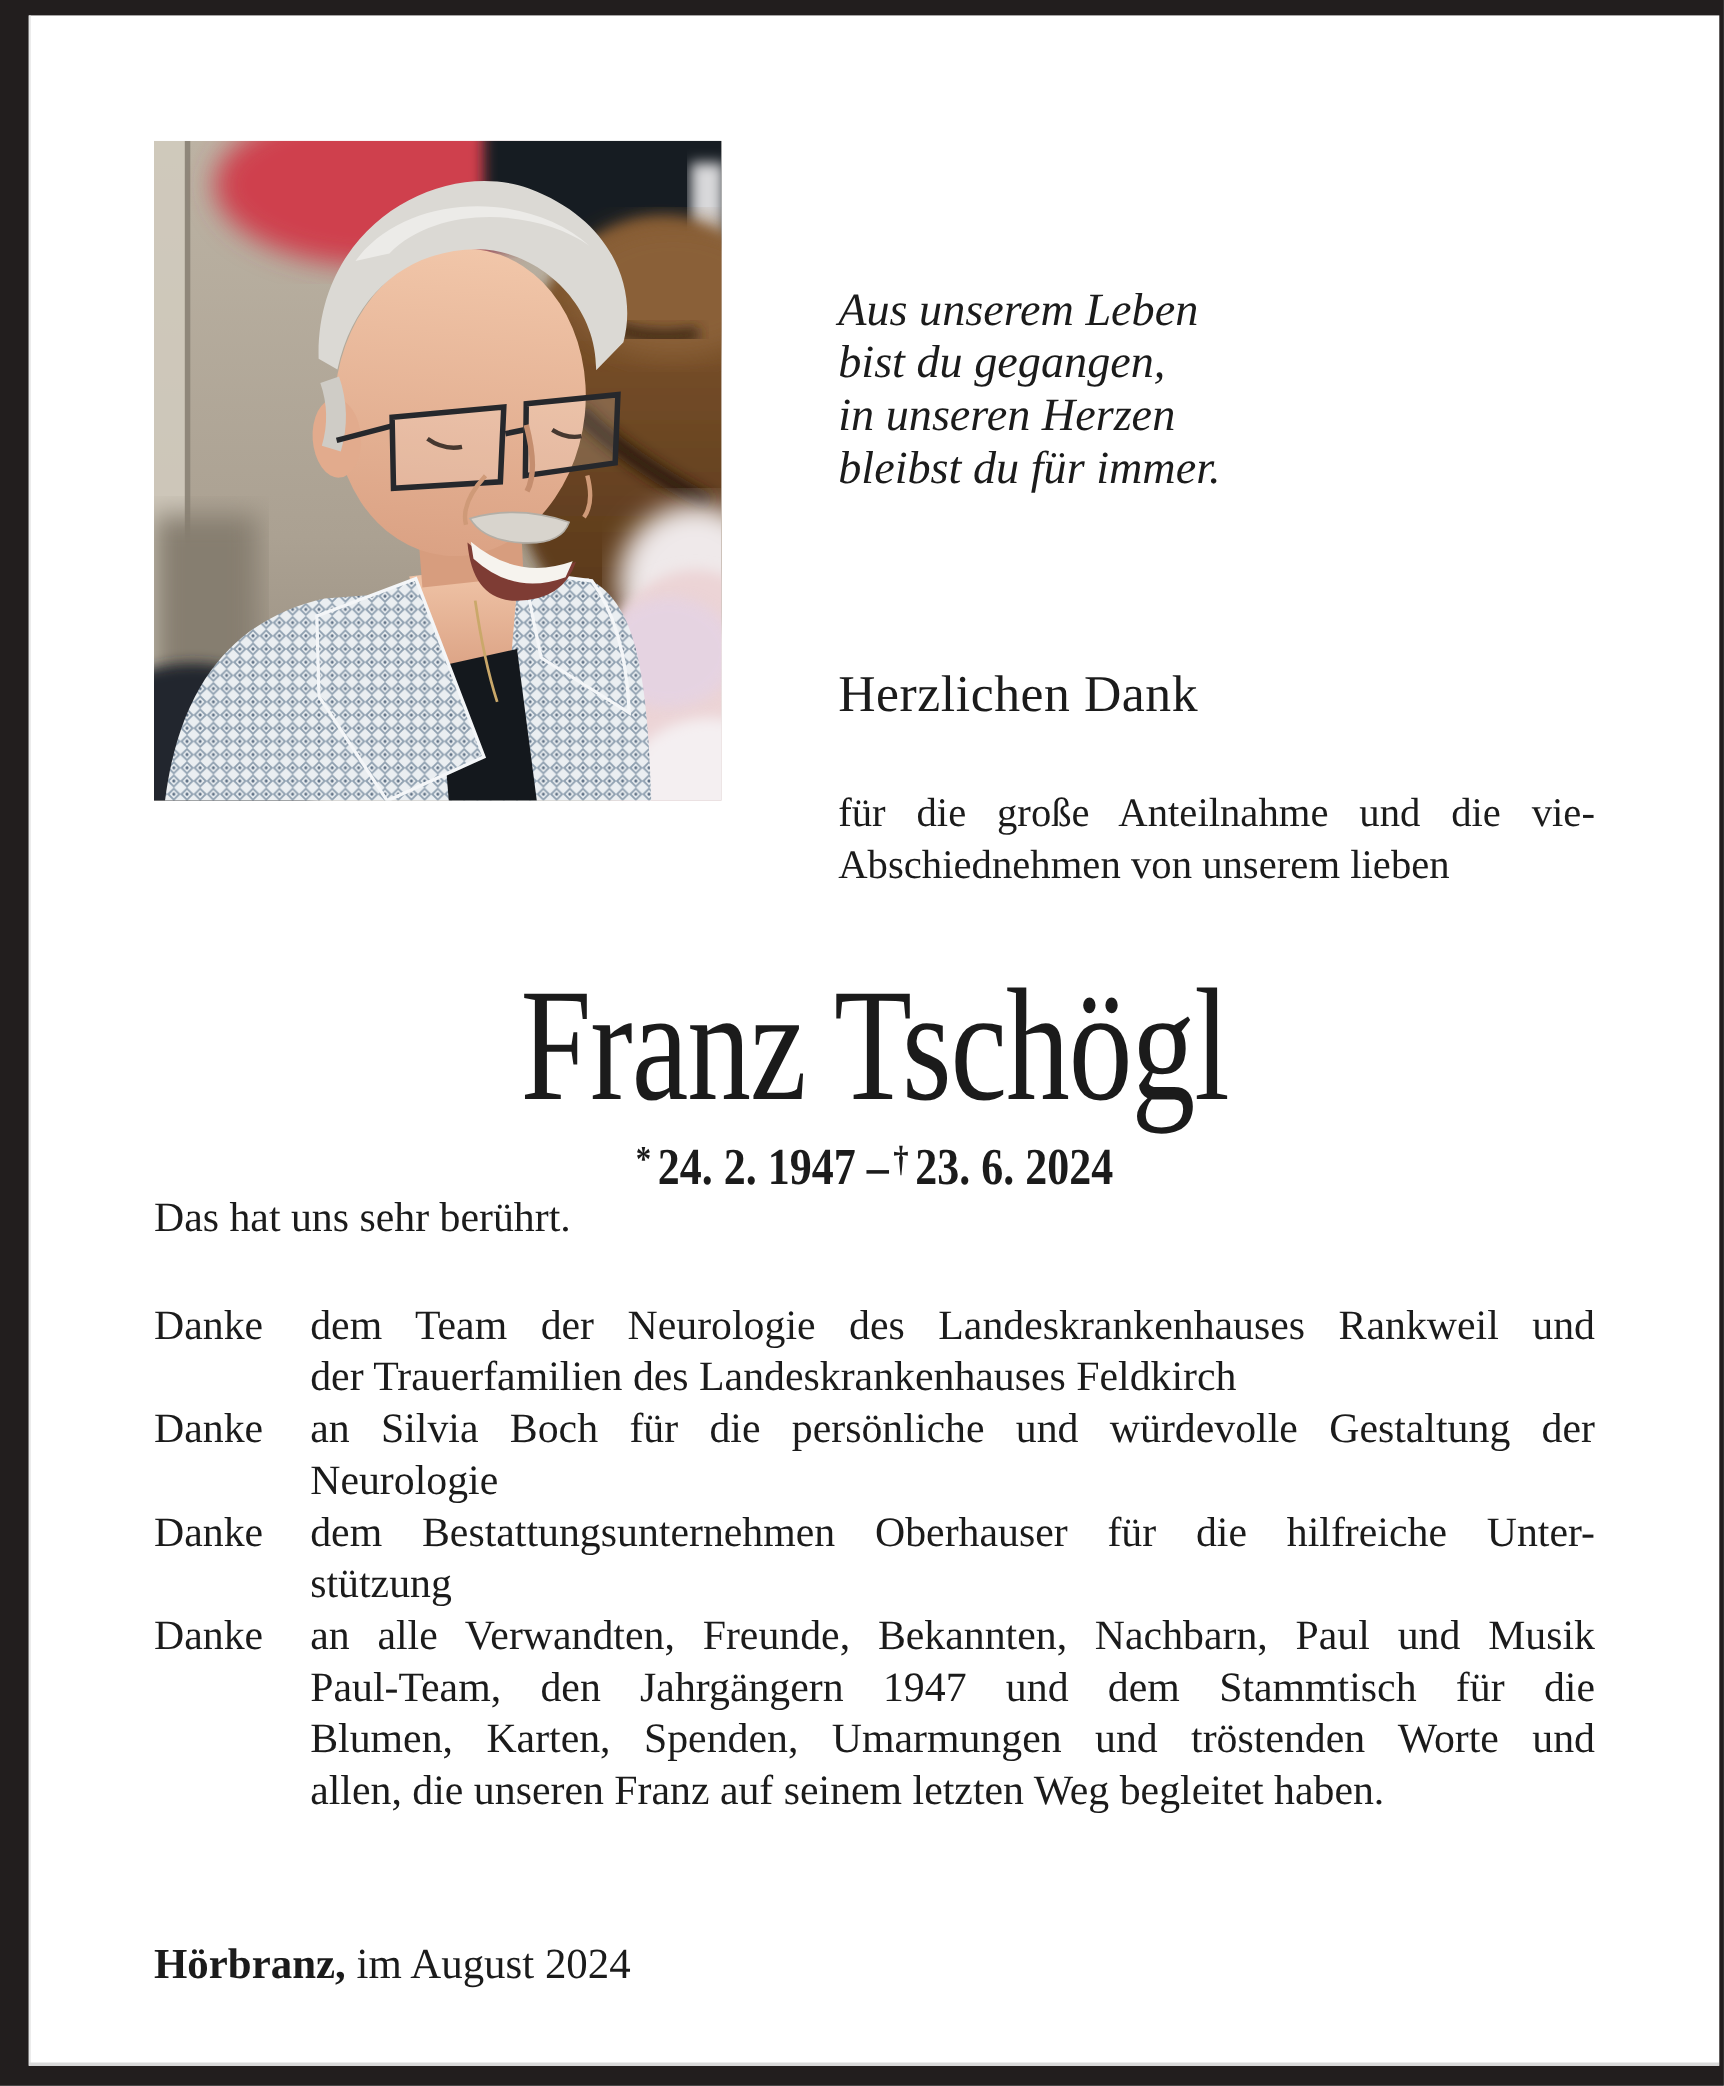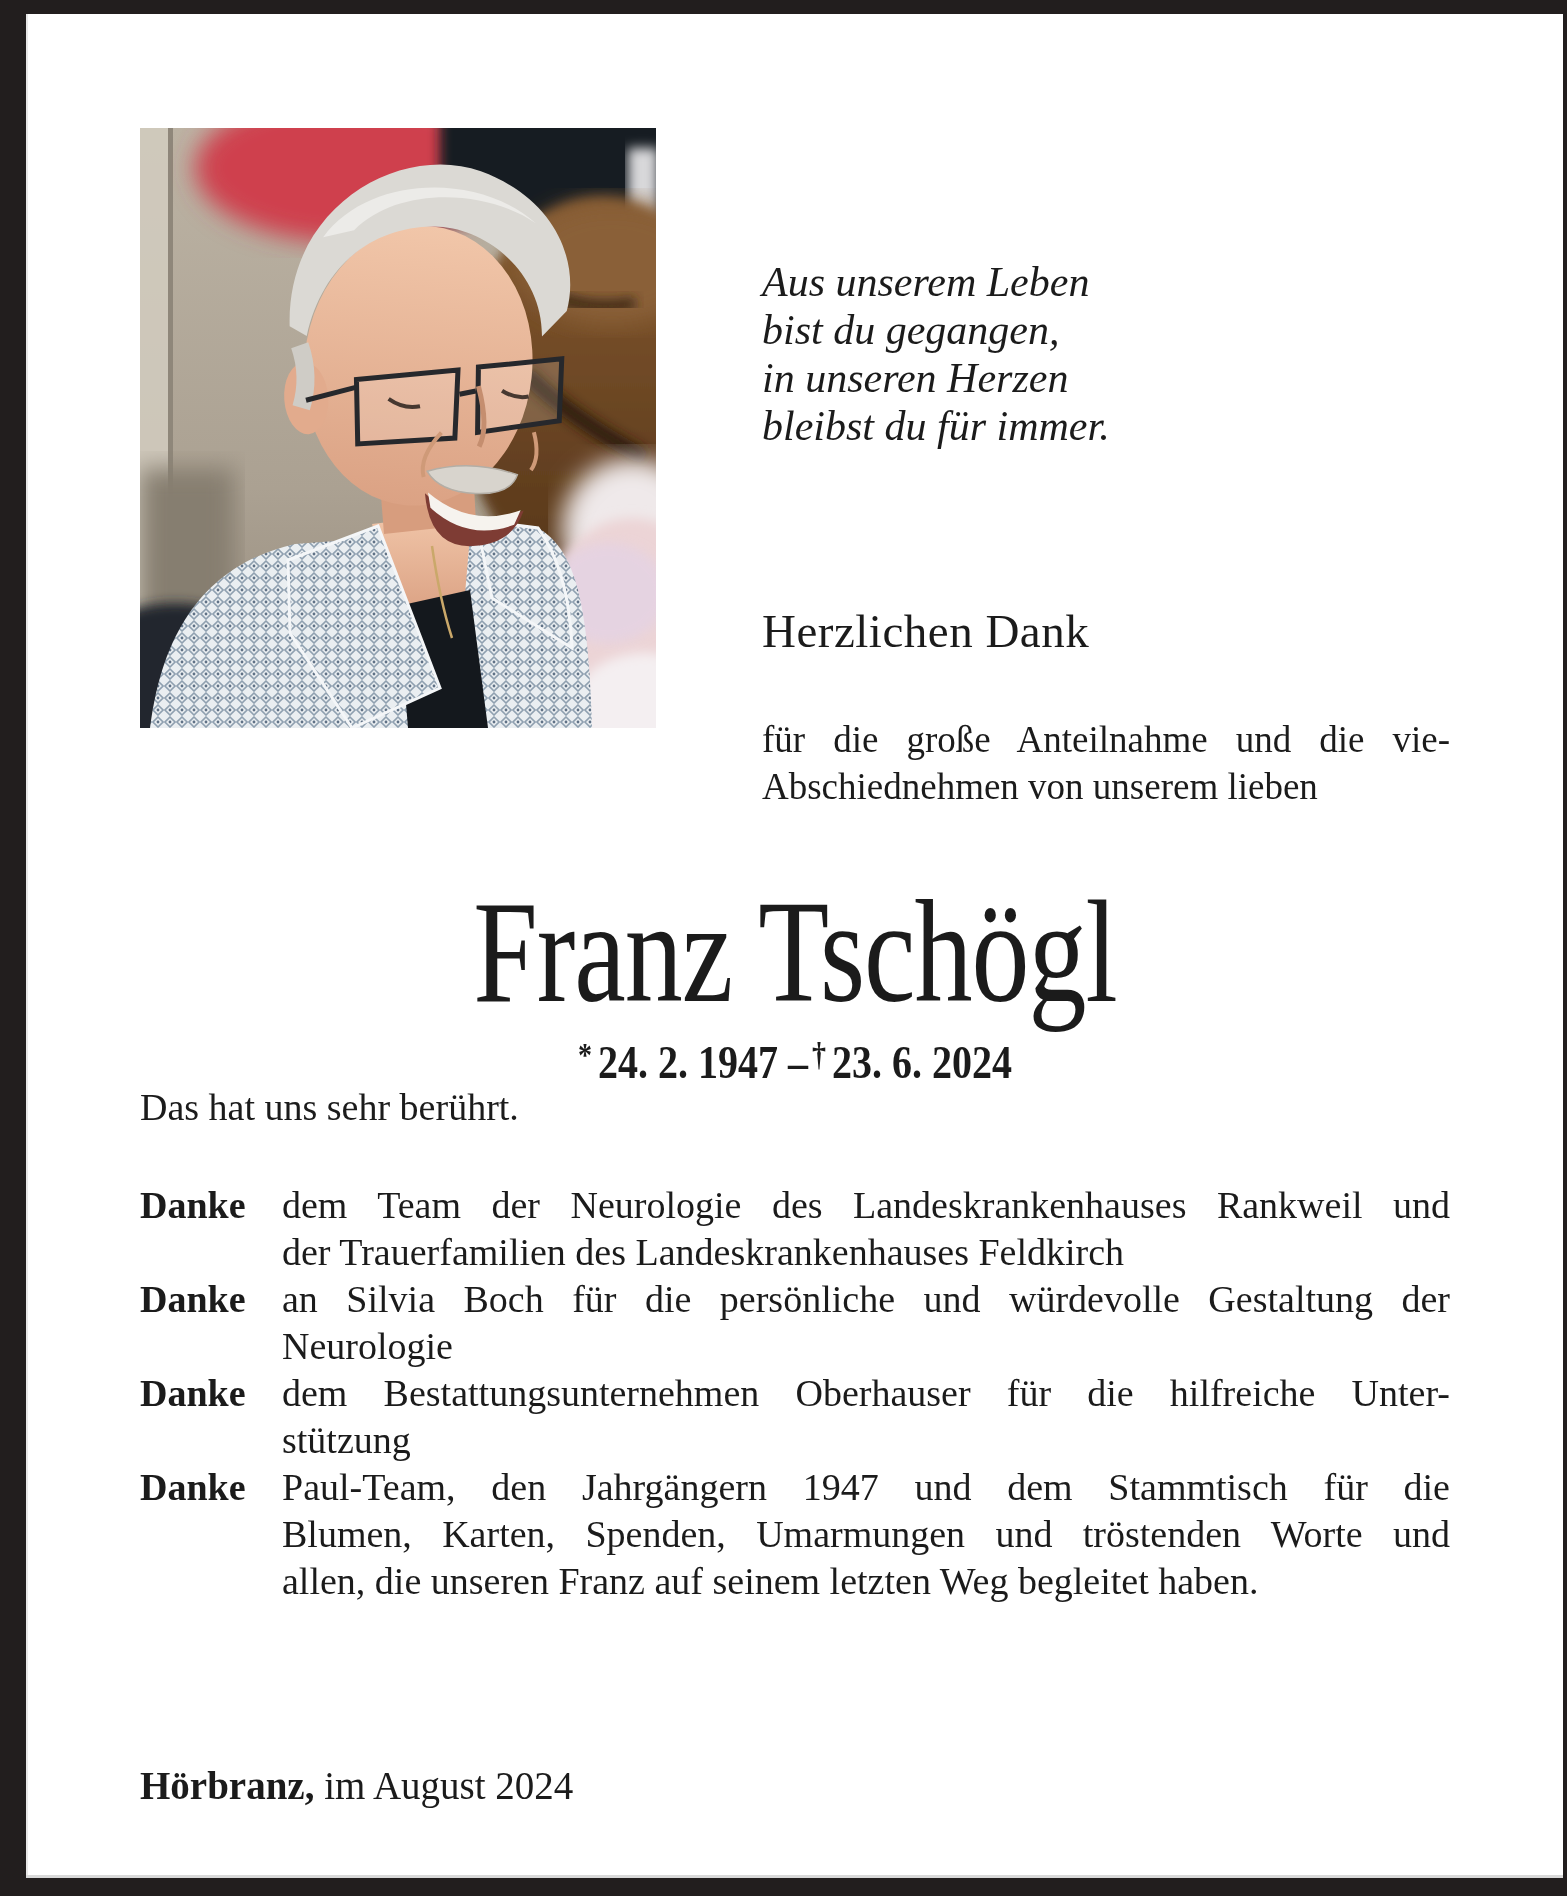--- a/index.html
+++ b/index.html
@@ -16,21 +16,21 @@
   .jline:last-child{text-align-last:left;}
   
   .name{position:absolute;left:114px;top:862px;width:1310px;text-align:center;font-size:116px;line-height:120px;letter-spacing:-1px;transform:scaleY(1.26);transform-origin:50% 0;}
   .dates{position:absolute;left:114px;top:1014px;width:1310px;text-align:center;font-weight:bold;font-size:40px;line-height:46px;transform:scaleY(1.18);transform-origin:50% 0;}
   .dates .lifesym{font-size:28px;vertical-align:10px;margin-right:6px;}
   .dates .sep{margin:0 4px 0 10px;}
   
   .touched{position:absolute;left:114px;top:1070px;font-size:38px;line-height:47px;}
   .danke{position:absolute;left:114px;top:1168px;width:1310px;font-size:38px;line-height:47px;}
   .dk-item{display:flex;}
-  .dk-label{width:142px;font-weight:bold;flex:0 0 142px;}
+  .dk-label{width:142px;font-weight:normal;flex:0 0 142px;}
   .dk-text{flex:1 1 auto;min-width:0;}
   .closing{position:absolute;left:114px;top:1666px;width:1310px;text-align:right;font-size:39px;line-height:47px;}
   .closing .fam{font-weight:bold;}
   .placeline{position:absolute;left:114px;top:1748px;font-size:39px;line-height:47px;}
   .placeline .place{font-weight:bold;}
 </style>
 </head>
 <body>
 
 <div class="page">
@@ -166,20 +166,21 @@
       <div class="dk-item">
         <div class="dk-label">Danke</div>
         <div class="dk-text">
             <span class="jline">dem Bestattungsunternehmen Oberhauser für die hilfreiche Unter-</span>
             <span class="jline">stützung</span>
           </div>
       </div>
       <div class="dk-item">
         <div class="dk-label">Danke</div>
         <div class="dk-text">
+            <span class="jline">an alle Verwandten, Freunde, Bekannten, Nachbarn, Paul und Musik</span>
             <span class="jline">Paul-Team, den Jahrgängern 1947 und dem Stammtisch für die</span>
             <span class="jline">Blumen, Karten, Spenden, Umarmungen und tröstenden Worte und</span>
             <span class="jline">allen, die unseren Franz auf seinem letzten Weg begleitet haben.</span>
           </div>
       </div>
     </div>
 
 
     <div class="placeline"><span class="place">Hörbranz,</span><span> im August 2024</span></div>
 

